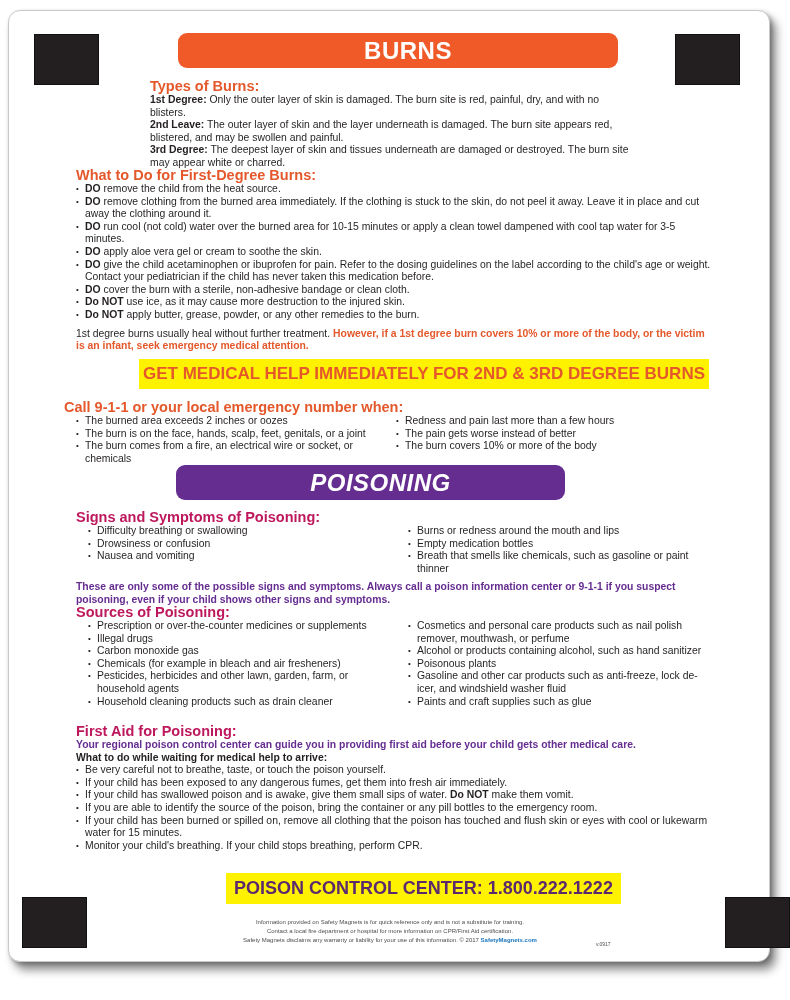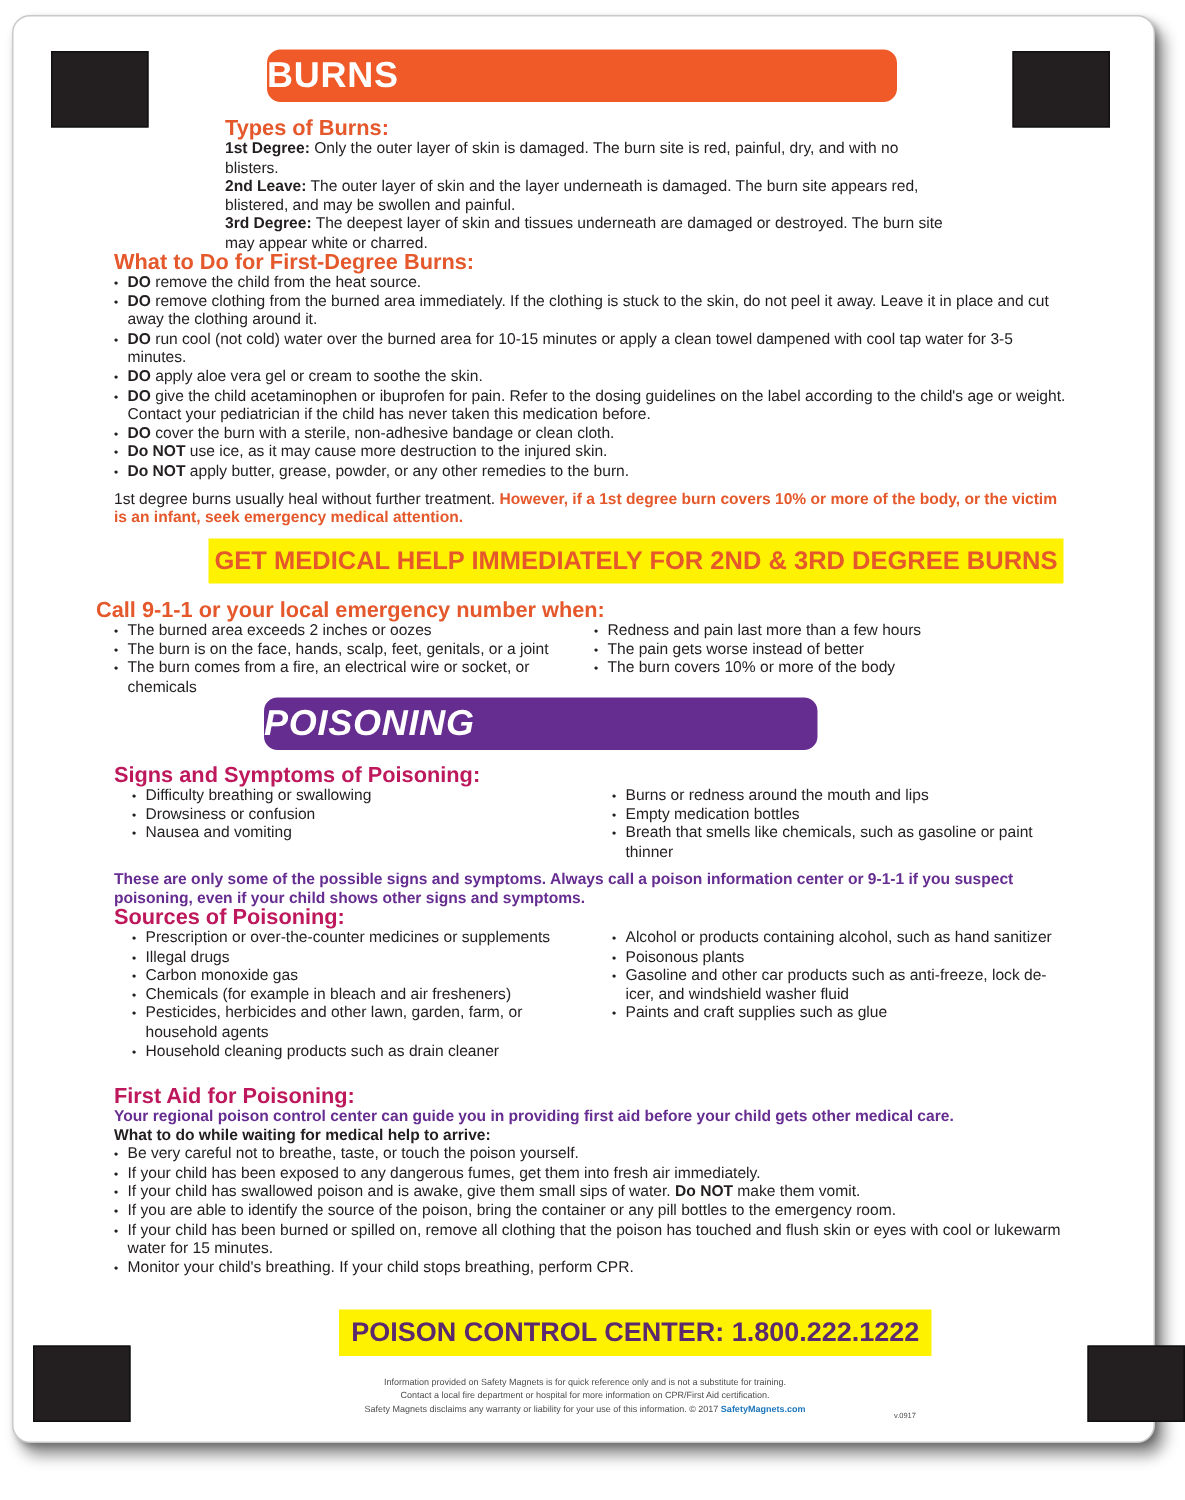--- a/index.html
+++ b/index.html
@@ -13,21 +13,21 @@
       box-shadow: 6px 8px 10px rgba(0,0,0,0.45), 2px 2px 4px rgba(0,0,0,0.25);
     }
     .mag { position: absolute; width: 63px; height: 49px; background: #231f20; border: 1px solid #111; }
     .mag.tl { left: 34px; top: 34px; }
     .mag.tr { left: 675px; top: 34px; }
     .mag.bl { left: 22px; top: 897px; }
     .mag.br { left: 725px; top: 897px; }
 
     .banner {
       position: absolute; border-radius: 9px; color: #ffffff; font-weight: bold;
-      letter-spacing: 0.5px;
+      text-align: center; letter-spacing: 0.5px; padding-left: 20px;
     }
     .banner-burns { left: 178px; top: 33px; width: 420px; height: 35px; background: #f05a28; font-size: 24px; line-height: 35px; }
     .banner-poison { left: 176px; top: 465px; width: 369px; height: 35px; background: #662d91; font-size: 24px; line-height: 35px; font-style: italic; }
 
     .yellow {
       position: absolute; background: #fff200; font-weight: bold; text-align: center; margin-left: 36px;
     }
     .yellow-burns { left: 103px; top: 359px; width: 570px; height: 30px; color: #e4582b; font-size: 17px; line-height: 30px; }
     .yellow-poison { left: 190px; top: 873px; width: 395px; height: 31px; color: #5b2a6e; font-size: 18px; line-height: 31px; }
 
@@ -128,20 +128,21 @@
   <div class="cols">
     <ul class="bl col-l" style="width:280px;">
       <li>Prescription or over-the-counter medicines or supplements</li>
       <li>Illegal drugs</li>
       <li>Carbon monoxide gas</li>
       <li>Chemicals (for example in bleach and air fresheners)</li>
       <li>Pesticides, herbicides and other lawn, garden, farm, or household agents</li>
       <li>Household cleaning products such as drain cleaner</li>
     </ul>
     <ul class="bl col-r" style="padding-left:40px; width:290px;">
+      <li>Cosmetics and personal care products such as nail polish remover, mouthwash, or perfume</li>
       <li>Alcohol or products containing alcohol, such as hand sanitizer</li>
       <li>Poisonous plants</li>
       <li>Gasoline and other car products such as anti-freeze, lock de-icer, and windshield washer fluid</li>
       <li>Paints and craft supplies such as glue</li>
     </ul>
   </div>
 </div>
 
 <div class="block" style="left:76px; top:723px; width:640px;">
   <p class="h-purple">First Aid for Poisoning:</p>

